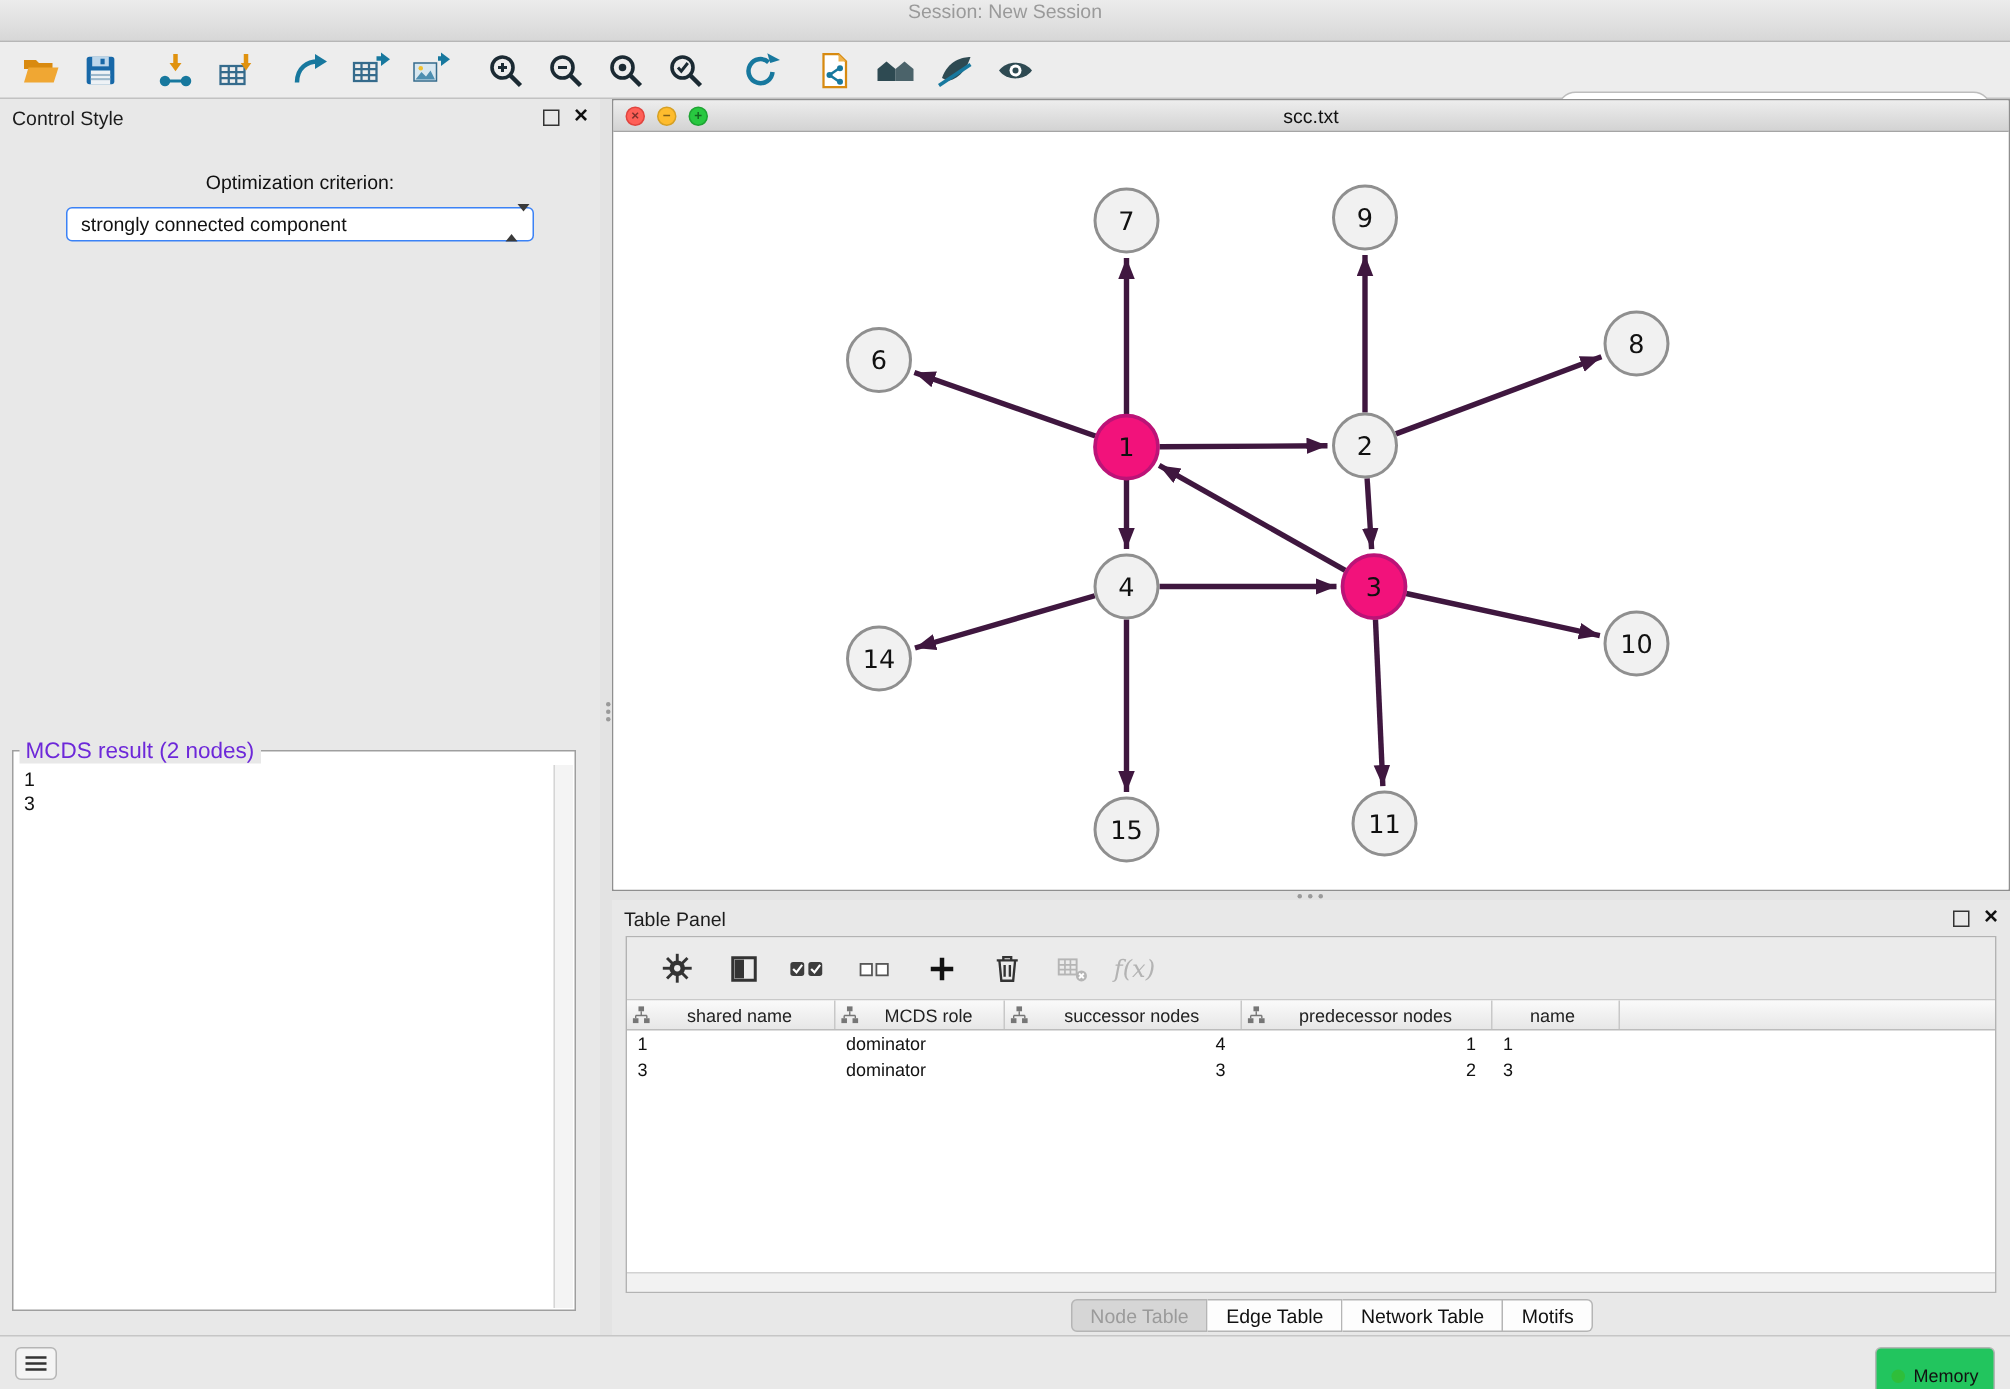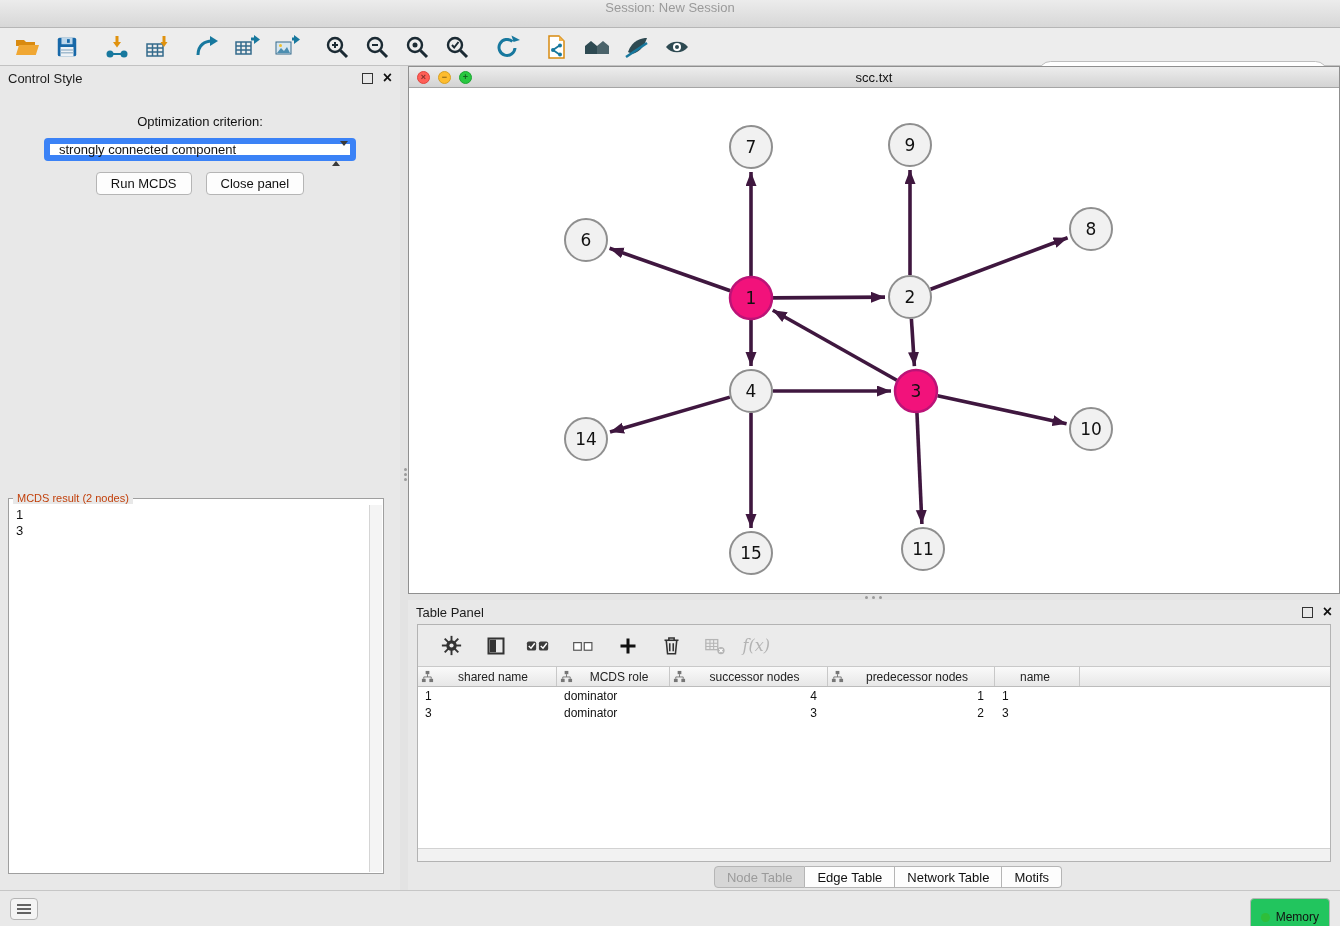--- a/index.html
+++ b/index.html
@@ -35,34 +35,34 @@
     background:#e8e8e8; }
   .seg { display:flex; justify-content:center; margin-top:8px; }
   .seg .tab { background:#fdfdfd; border:1px solid #b5b5b5; border-left:none;
     font-size:13px; padding:3px 12px; height:22px; color:#111;
     font-family:"Liberation Sans", sans-serif; }
   .seg .tab:first-child { border-left:1px solid #b5b5b5; border-radius:4px 0 0 4px; }
   .seg .tab:last-child { border-radius:0 4px 4px 0; }
   .seg .tab.active { background:#d6d6d6; color:#9b9b9b; }
   .opt-label { text-align:center; font-size:13px; margin-top:24px; color:#111; }
   .dropdown { position:relative; margin:9px auto 0; width:312px; height:23px;
-    background:#fff; border:6px solid #3b82f6; border-radius:4px;
+    background:#fff; border:1px solid #3b82f6; border-radius:4px;
     font-size:13px; display:flex; align-items:center; padding:0 22px 0 9px; color:#111; }
   .stepper { position:absolute; right:4px; top:2px; width:14px; height:17px; }
   .tri-up { width:0; height:0; border-left:4px solid transparent; border-right:4px solid transparent;
     border-bottom:5px solid #3a3a3a; margin:2px auto 2px; }
   .tri-down { width:0; height:0; border-left:4px solid transparent; border-right:4px solid transparent;
     border-top:5px solid #3a3a3a; margin:0 auto; }
   .btn-row { display:flex; justify-content:center; gap:14px; margin-top:11px; }
   .pbtn { background:#fdfdfd; border:1px solid #b5b5b5; border-radius:4px;
     font-size:13px; padding:3px 14px; height:23px; color:#111;
     font-family:"Liberation Sans", sans-serif; }
   #mcds-result { position:absolute; left:8px; top:426px; width:376px; height:382px;
     background:#fff; border:1px solid #9f9f9f; }
-  #mcds-result legend { font-size:11px; background:#e8e8e8; padding:0 4px; margin-left:4px; color:#c2410c; }
+  #mcds-result legend { font-size:15px; background:#e8e8e8; padding:0 4px; margin-left:4px; color:#6d28d9; }
   .result-text { font-size:13px; line-height:16px; padding:3px 0 0 7px; color:#111; }
   .result-scroll { position:absolute; right:1px; top:1px; bottom:1px; width:13px;
     background:#f4f4f4; border-left:1px solid #d5d5d5; }
 
   
   #v-splitter { position:absolute; left:400px; top:66px; width:8px; height:824px; background:#e3e3e3; }
   #h-splitter { position:absolute; left:408px; top:594px; width:932px; height:6px; background:#e3e3e3; }
   .dots-v { position:absolute; left:2px; top:400px; }
   .dots-v i, .dots-h i { display:block; width:3px; height:3px; border-radius:50%; background:#9a9a9a; margin:2px; }
   .dots-h { position:absolute; left:455px; top:0; display:flex; }
@@ -278,24 +278,20 @@
   </div>
 
 
   <div class="opt-label">Optimization criterion:</div>
 
   <div class="dropdown">
     <span>strongly connected component</span>
     <span class="stepper"><span class="tri-up"></span><span class="tri-down"></span></span>
   </div>
 
-  <div class="btn-row">
-    <button class="pbtn">Run MCDS</button>
-    <button class="pbtn">Close panel</button>
-  </div>
 
   <fieldset id="mcds-result">
     <legend>MCDS result (2 nodes)</legend>
     <div class="result-text">
       <div>1</div>
       <div>3</div>
     </div>
     <div class="result-scroll"></div>
   </fieldset>
 </div>

